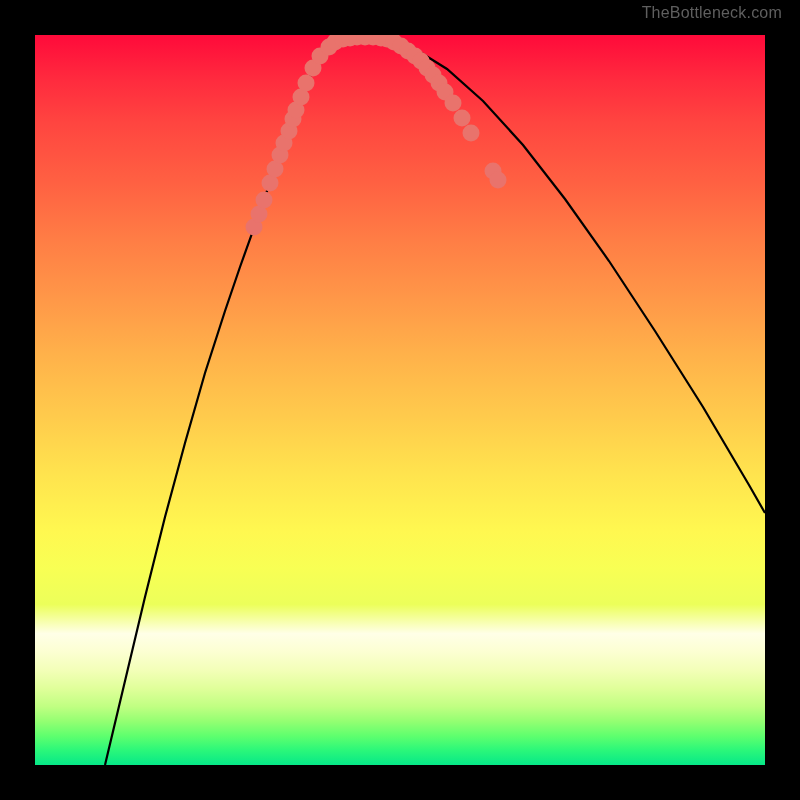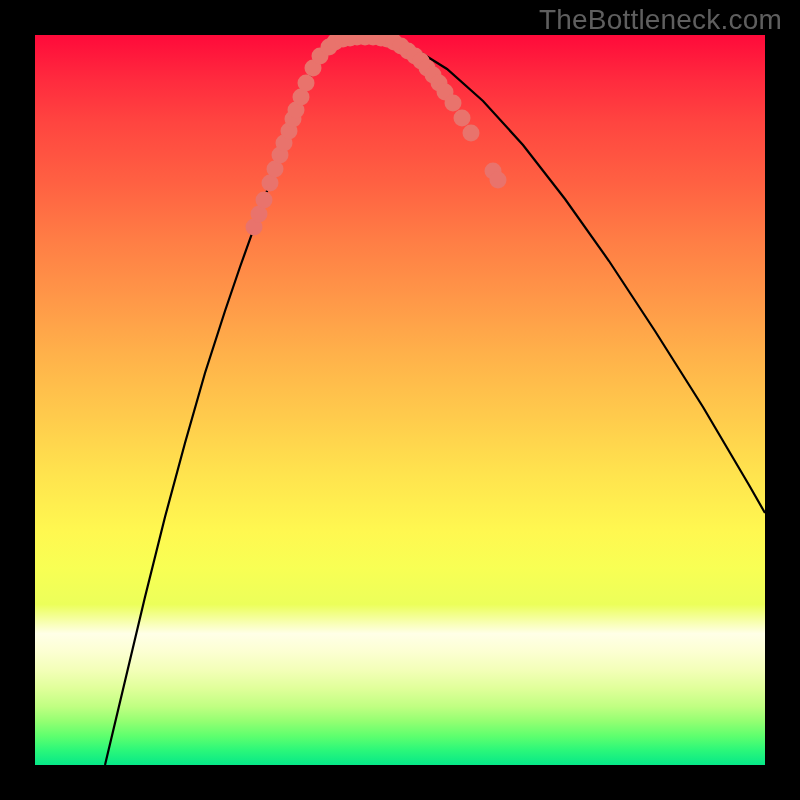--- a/index.html
+++ b/index.html
@@ -56,21 +56,21 @@
   .curve-svg {
     position: absolute;
     left: 0; top: 0;
     width: 730px; height: 730px;
   }
   .watermark {
     position: absolute;
     top: 4px;
     right: 18px;
     color: #5f5f5f;
-    font-size: 28px;
+    font-size: 16px;
     font-weight: 400;
     letter-spacing: 0.2px;
     user-select: none;
   }
 </style>
 </head>
 <body>
 
 <div class="frame">
 

